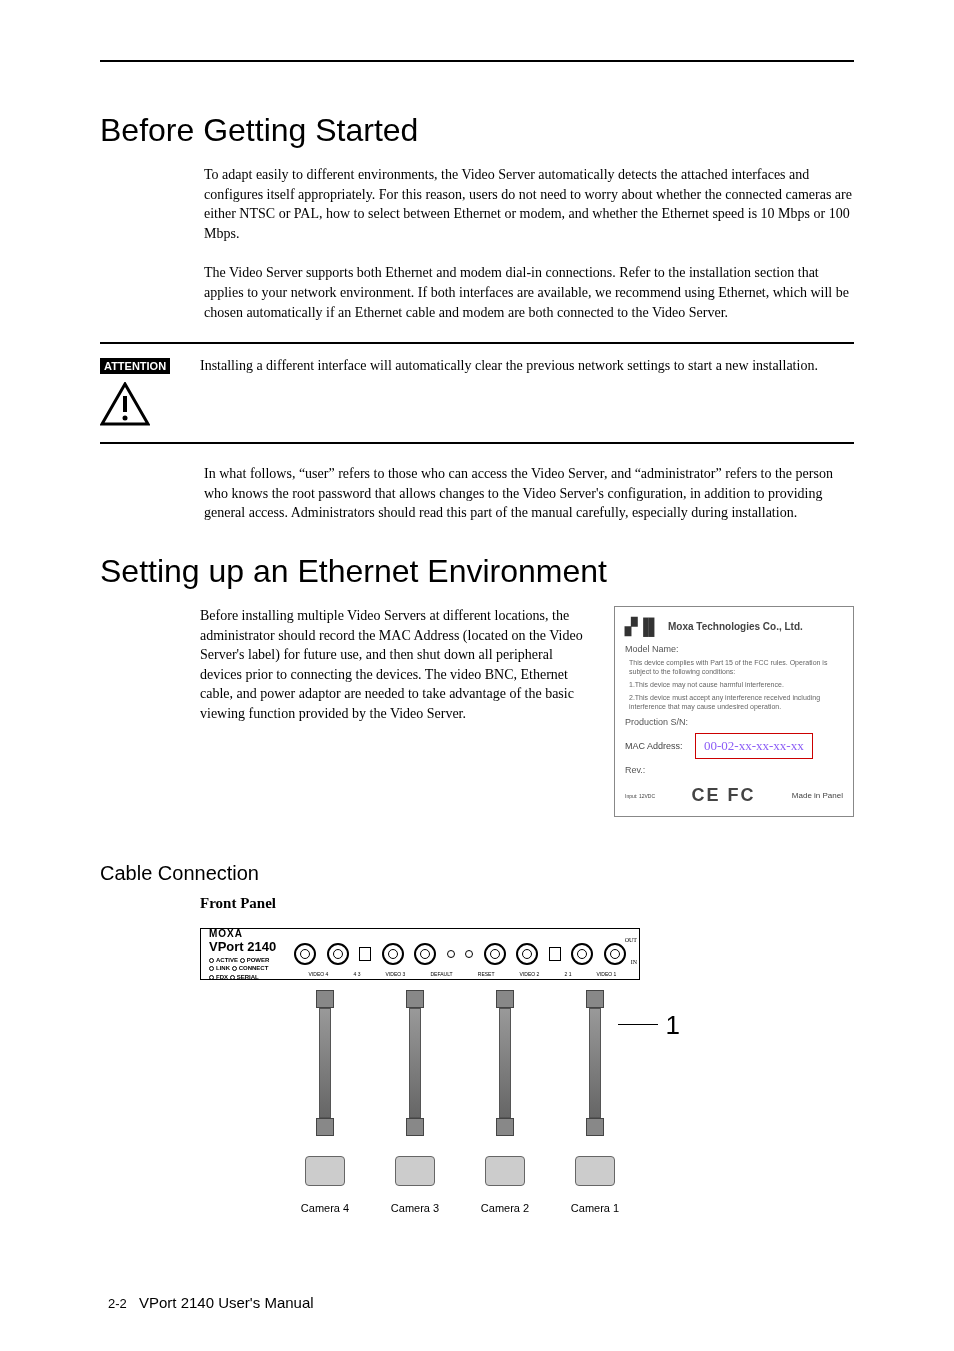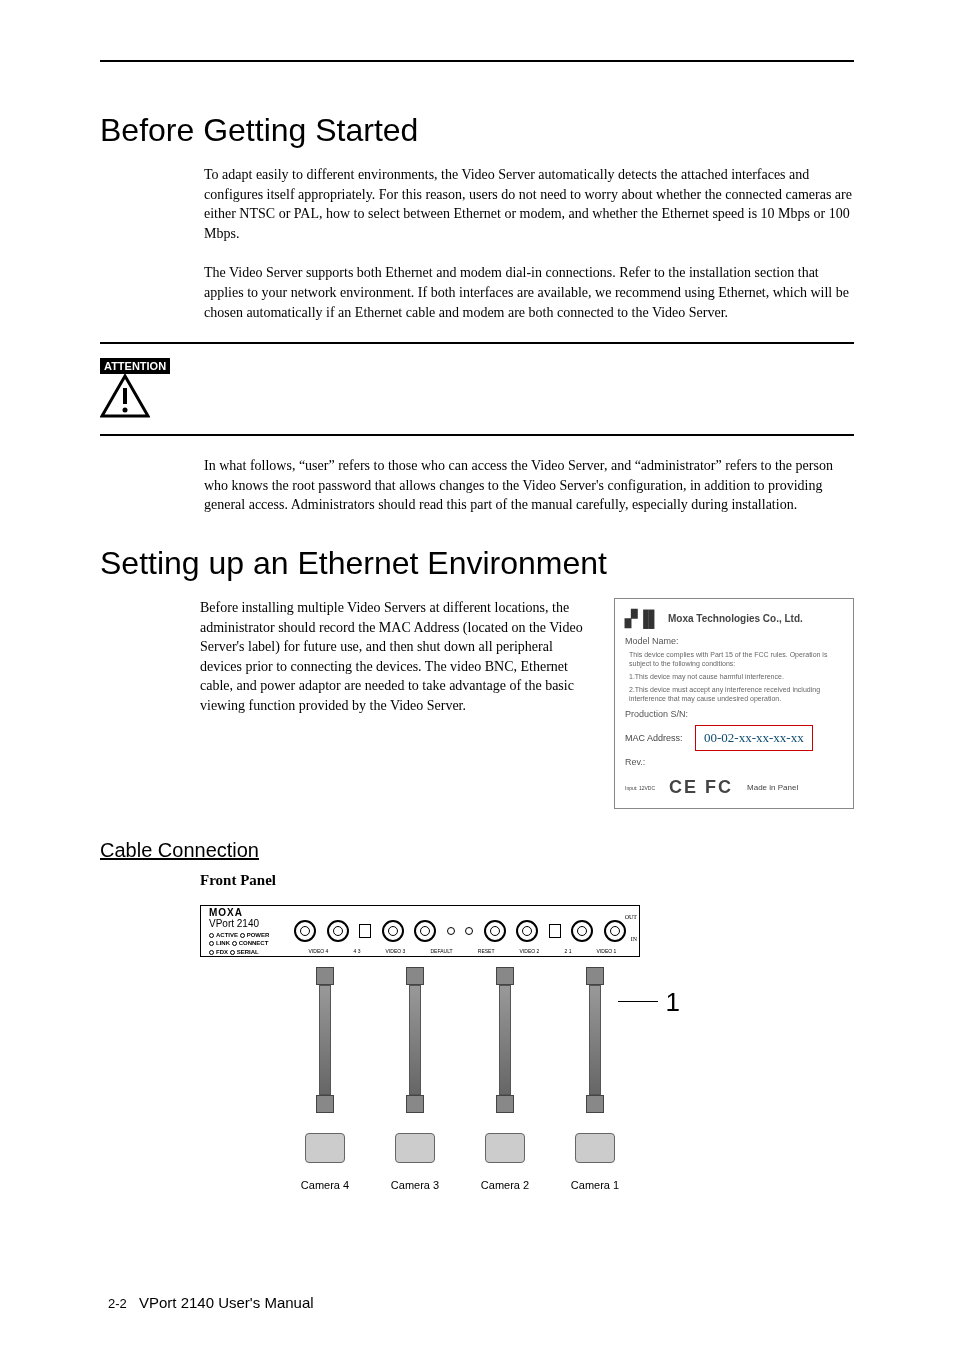--- a/index.html
+++ b/index.html
@@ -47,33 +47,32 @@
       text-align: left;
     }
     .attention-label {
       background: #000;
       color: #fff;
       font-family: Arial, sans-serif;
       font-size: 11px;
       font-weight: bold;
       padding: 2px 4px;
       display: inline-block;
-      margin-bottom: 0;
+      margin-bottom: 8px;
     }
     .attention-text {
       font-size: 14px;
       line-height: 1.4;
       flex: 1;
     }
     .h2 {
       font-family: Arial, Helvetica, sans-serif;
       font-size: 20px;
-      margin-top: 30px;
+      margin-top: 45px;
       margin-bottom: 10px;
-      text-decoration: underline;
     }
     .h3 {
       font-family: Georgia, serif;
       font-size: 15px;
       font-weight: bold;
       margin-left: 100px;
       margin-bottom: 16px;
     }
     .two-col {
       display: flex;
@@ -129,28 +128,29 @@
       display: flex;
       align-items: center;
       margin: 6px 0;
     }
     .label-mac-label {
       font-size: 9px;
       width: 70px;
     }
     .label-mac-value {
       border: 1px solid #c00;
-      color: #0c4a6e;
+      color: #8b5cf6;
       padding: 4px 8px;
       font-family: Georgia, serif;
       font-size: 13px;
     }
     .label-bottom {
       display: flex;
       align-items: center;
+      justify-content: space-between;
       margin-top: 10px;
       gap: 14px;
     }
     .label-ce {
       font-size: 18px;
       font-weight: bold;
       letter-spacing: 2px;
     }
     .label-made {
       font-size: 8px;
@@ -173,22 +173,22 @@
       font-family: Arial, sans-serif;
       font-size: 9px;
       font-weight: bold;
     }
     .panel-brand {
       font-size: 10px;
       font-weight: bold;
       letter-spacing: 1px;
     }
     .panel-model {
-      font-size: 10px;
-      font-weight: normal;
+      font-size: 13px;
+      font-weight: bold;
     }
     .panel-leds {
       font-size: 6px;
       line-height: 1.4;
       margin-top: 2px;
     }
     .bnc-row {
       flex: 1;
       display: flex;
       justify-content: space-around;
@@ -337,20 +337,21 @@
 
 <div class="attention-block">
   <div class="attention-icon-wrap">
     <div class="attention-label">ATTENTION</div>
     <svg width="50" height="44" viewBox="0 0 50 44">
       <polygon points="25,2 48,42 2,42" fill="none" stroke="#000" stroke-width="3"></polygon>
       <line x1="25" y1="14" x2="25" y2="30" stroke="#000" stroke-width="4"></line>
       <circle cx="25" cy="36" r="2.5" fill="#000"></circle>
     </svg>
   </div>
+  <div class="attention-text">Installing a different interface will automatically clear the previous network settings to start a new installation.</div>
 </div>
 
 <p class="body-text">In what follows, “user” refers to those who can access the Video Server, and “administrator” refers to the person who knows the root password that allows changes to the Video Server's configuration, in addition to providing general access. Administrators should read this part of the manual carefully, especially during installation.</p>
 
 <div class="h1">Setting up an Ethernet Environment</div>
 
 <div class="two-col">
   <div class="col-left">Before installing multiple Video Servers at different locations, the administrator should record the MAC Address (located on the Video Server's label) for future use, and then shut down all peripheral devices prior to connecting the devices. The video BNC, Ethernet cable, and power adaptor are needed to take advantage of the basic viewing function provided by the Video Server.</div>
   <div class="col-right">
     <div class="label-box">

